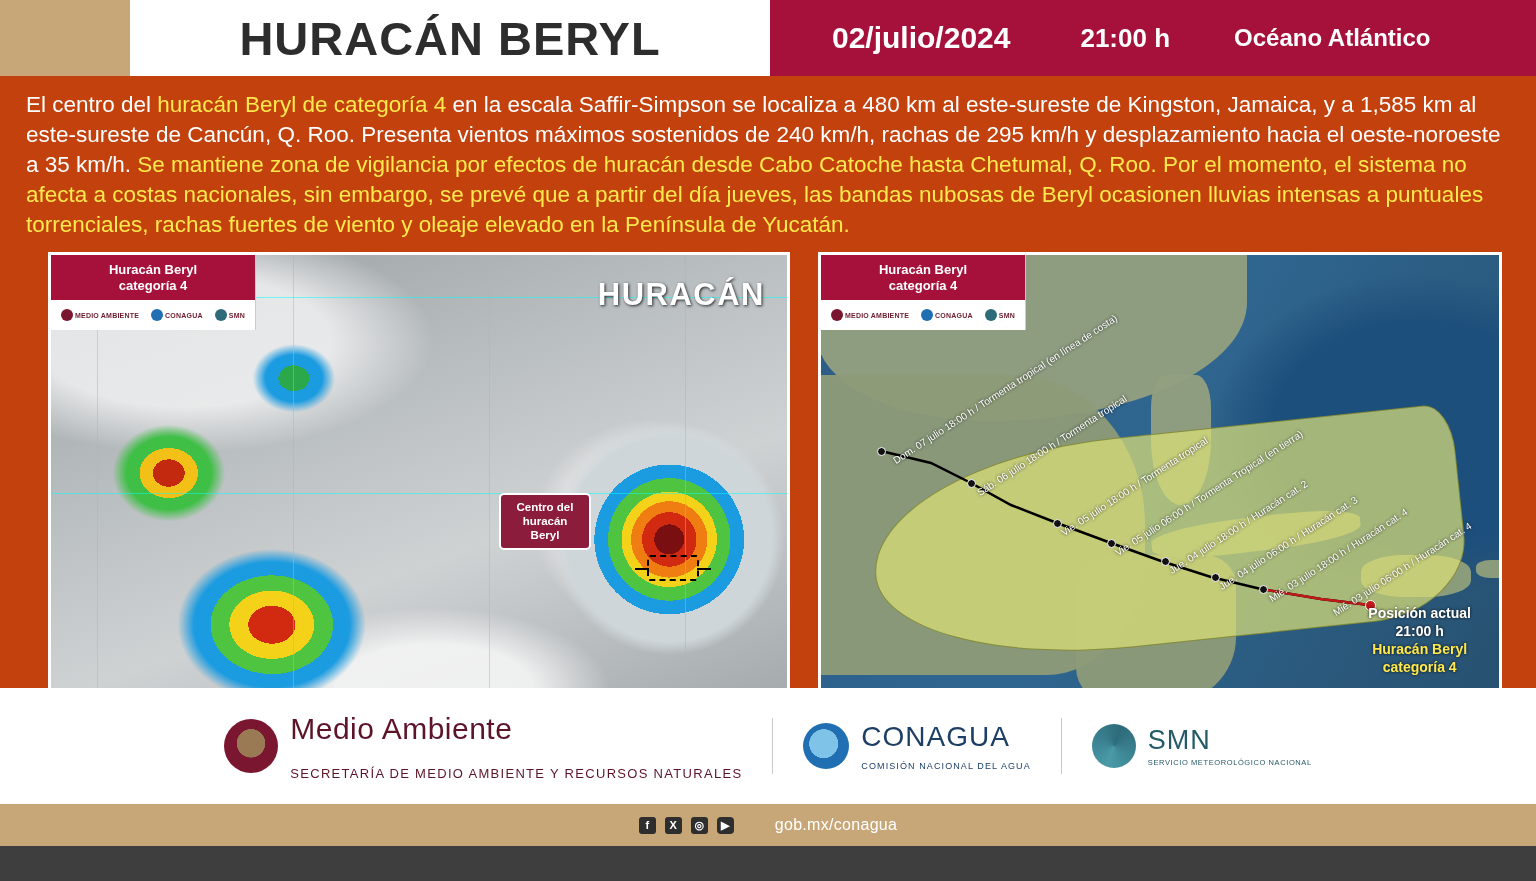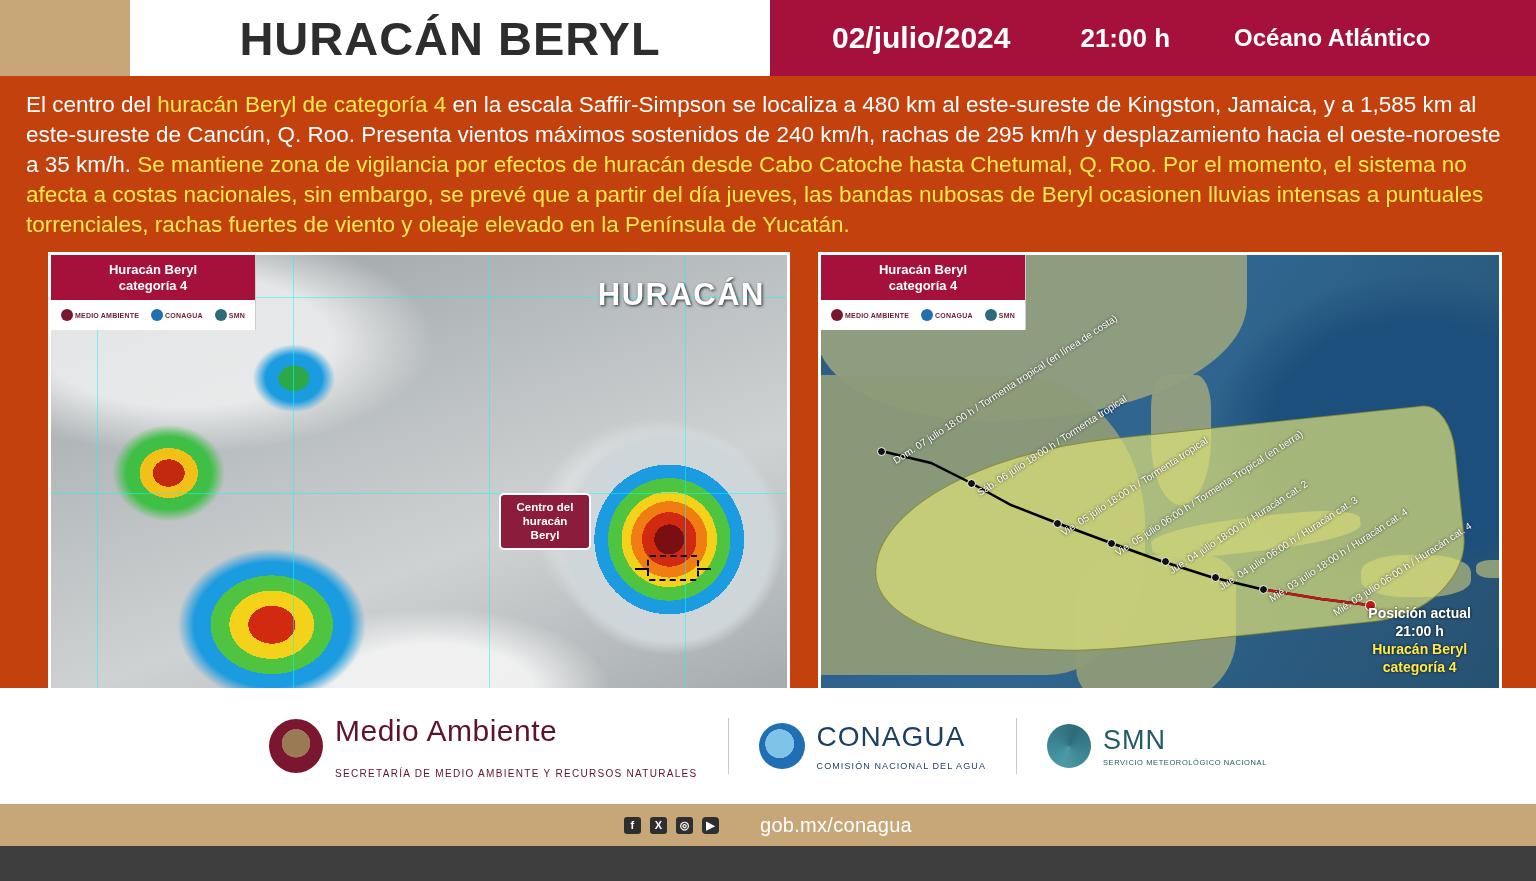--- a/index.html
+++ b/index.html
@@ -238,21 +238,21 @@
     justify-content:center;
     gap: 30px;
   }
   .f-block { display:flex; align-items:center; gap:12px; }
   .f-sep { width:1px; height:56px; background:#c9c9c9; }
   .seal {
     width:54px; height:54px; border-radius:50%;
     background: radial-gradient(circle at 50% 45%, #9a7a55 0 35%, #7b1630 36% 100%);
   }
   .f-ma-title { font-size:30px; color:#5d1329; letter-spacing:.5px; }
-  .f-ma-sub { font-size:10px; color:#5d1329; letter-spacing:1.3px; margin-top:20px; }
+  .f-ma-sub { font-size:13px; color:#5d1329; letter-spacing:1.3px; margin-top:20px; }
   .conagua-mark {
     width:46px; height:46px; border-radius:50%;
     background: radial-gradient(circle at 45% 45%, #7fc4e8 0 40%, #1f6fb2 41% 100%);
   }
   .f-cg-title { font-size:28px; color:#1d3f66; letter-spacing:1px; }
   .f-cg-sub { font-size:9px; color:#1d3f66; letter-spacing:1.1px; margin-top:8px; }
   .smn-mark {
     width:44px; height:44px; border-radius:50%;
     background: conic-gradient(from 20deg, #2d6b7a, #4a9aa8, #2d6b7a);
   }
@@ -270,21 +270,21 @@
     gap: 10px;
   }
   .social { display:flex; align-items:center; gap:9px; }
   .sicon {
     width:17px; height:17px;
     display:inline-flex; align-items:center; justify-content:center;
     color:#ffffff; font-size:11px; font-weight:bold;
     background:#2e2e2e; border-radius:3px;
   }
   .sicon.yt { background:#2e2e2e; border-radius:4px; }
-  .site-url { color:#ffffff; font-size:20px; letter-spacing:.3px;margin-left:31px; }
+  .site-url { color:#ffffff; font-size:16px; letter-spacing:.3px;margin-left:31px; }
 </style>
 </head>
 <body>
 
 <div id="page">
 
   <div class="header">
     <div class="header-left"></div>
     <div class="header-title-box">
       <div class="header-title">HURACÁN BERYL</div>

